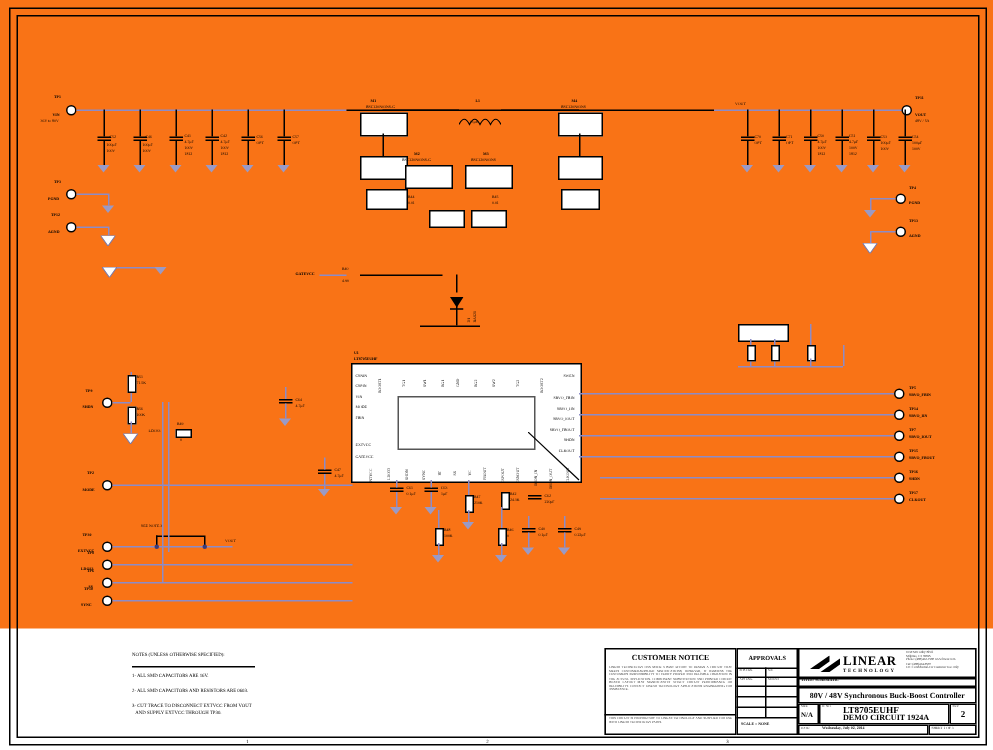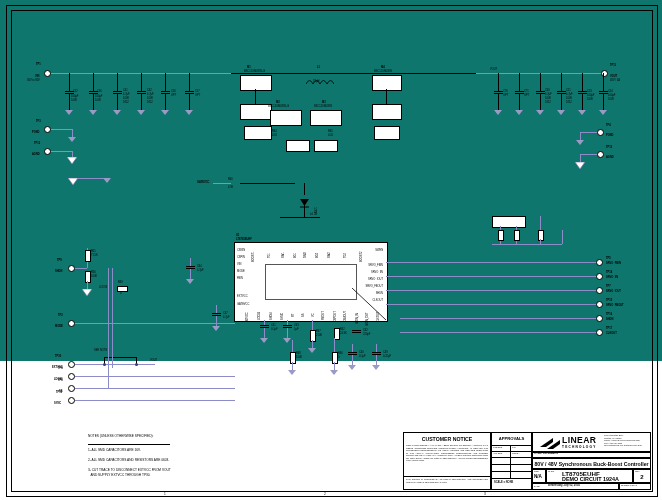--- a/index.html
+++ b/index.html
@@ -1,18 +1,18 @@
 <!DOCTYPE html>
 <html><head>
 <meta charset="utf-8">
 <style>
   html,body{margin:0;padding:0;background:#ffffff;}
   body{width:662px;height:500px;overflow:hidden;
        font-family:"Liberation Sans", sans-serif;color:#000;}
-  #sheet{position:relative;width:662px;height:361px;background:#0f766e;}
+  #sheet{position:relative;width:662px;height:419px;background:#f97316;font-family:Liberation Serif, serif;}
 
   
   .frame-outer{position:absolute;left:6px;top:5px;width:650px;height:490px;
       border:1px solid #000;}
   .frame-inner{position:absolute;left:11px;top:10px;width:640px;height:480px;
       border:1px solid #000;}
 
   
   .wire{position:absolute;background:#8c8cc8;}
   .wire.h{height:1px;}

